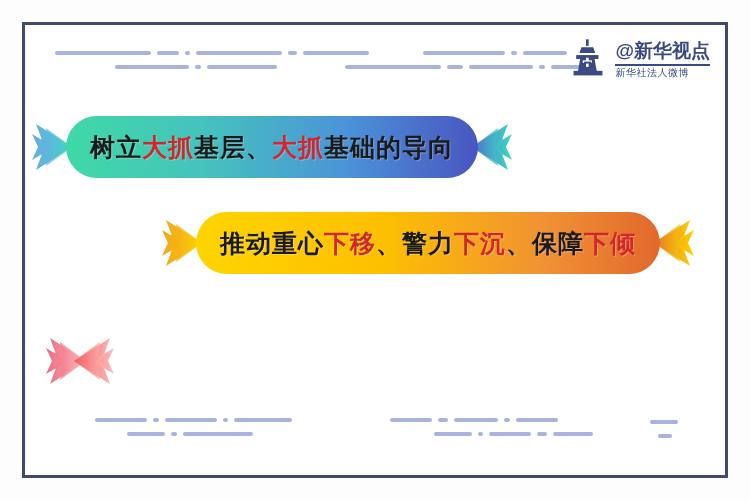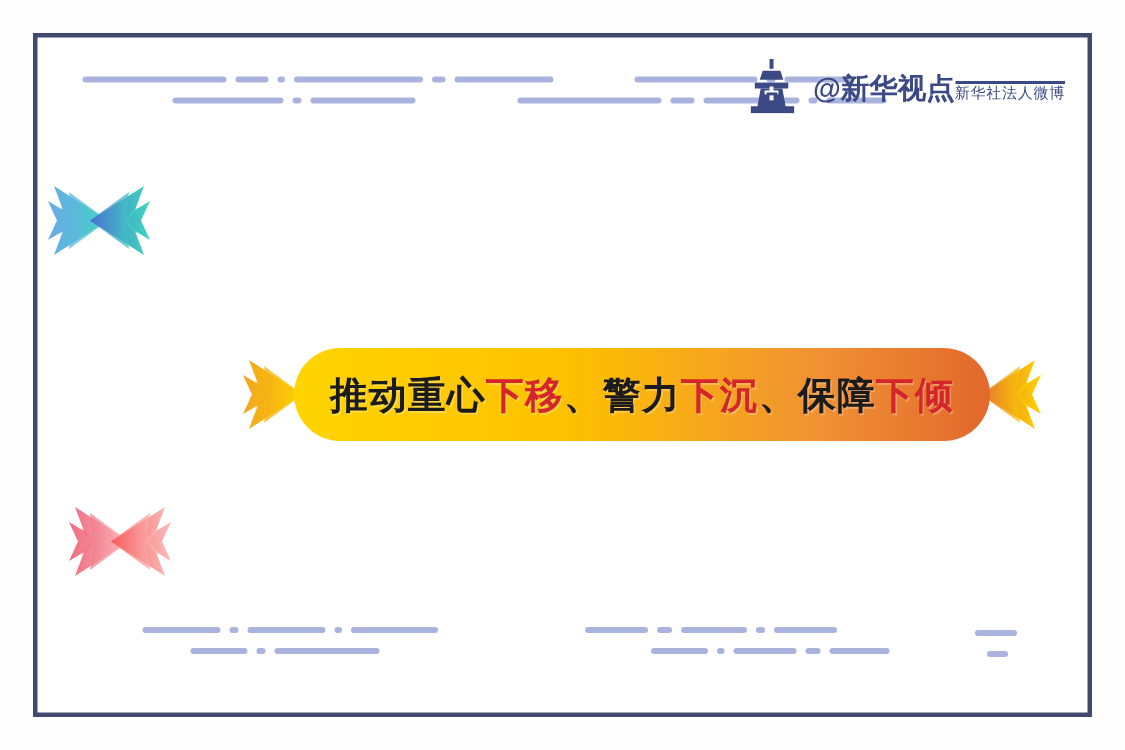--- a/index.html
+++ b/index.html
@@ -67,21 +67,21 @@
     align-items: center;
     gap: 6px;
   }
   .logo-mark {
     width: 42px;
     height: 42px;
     flex: none;
   }
   .logo-text {
     display: flex;
-    flex-direction: row;
+    flex-direction: column;
     line-height: 1;
   }
   .logo-main {
     font-size: 19px;
     font-weight: bold;
     color: #3b4a85;
     letter-spacing: 0px;
     white-space: nowrap;
   }
   .logo-sub {
@@ -128,21 +128,21 @@
     flex: none;
     width: 42px;
     height: 62px;
     z-index: 1;
   }
   .wrap-left  { margin-right: -8px; }
   .wrap-right { margin-left: -8px; }
 
   
   #banner-1 { left: 32px;  top: 116px; }
-  #banner-2 { left: 162px; top: 232px; }
+  #banner-2 { left: 162px; top: 212px; }
   #banner-3 { left: 46px;  top: 330px; }
 
   #banner-1 .candy-pill {
     background: linear-gradient(90deg, #3fd9a6 0%, #45c3bd 33%, #4b93d8 68%, #4a55c0 100%);
   }
   #banner-2 .candy-pill {
     background: linear-gradient(90deg, #ffd400 0%, #fdc000 40%, #f09233 75%, #e2682c 100%);
   }
   #banner-3 .candy-pill {
     background: linear-gradient(90deg, #fac9c9 0%, #fba9a9 45%, #fa7e7e 78%, #f96060 100%);
@@ -252,20 +252,23 @@
         <linearGradient id="g1l" x1="0" y1="0" x2="1" y2="0">
           <stop offset="0" stop-color="#6aa8e8"></stop>
             <stop offset="1" stop-color="#3fd9c0"></stop>
         </linearGradient>
       </defs>
       <g fill="url(#g1l)">
         <path d="M40 31 L4 8 L10 24 L0 18 L6 31 L0 44 L10 38 L4 54 Z"></path>
         <path d="M40 31 L14 12 L16 28 L8 22 L14 31 L8 40 L16 34 L14 50 Z" opacity="0.75"></path>
       </g>
     </svg>
+    <div class="candy-pill">
+      <div class="candy-text"><span>树立</span><span class="hi">大抓</span><span>基层、</span><span class="hi">大抓</span><span>基础的导向</span></div>
+    </div>
     <svg class="wrap wrap-right" viewBox="0 0 42 62">
       <defs>
         <linearGradient id="g1r" x1="0" y1="0" x2="1" y2="0">
           <stop offset="0" stop-color="#4a6fd0"></stop>
             <stop offset="1" stop-color="#3fd9c0"></stop>
         </linearGradient>
       </defs>
       <g fill="url(#g1r)">
         <path d="M2 31 L38 8 L32 24 L42 18 L36 31 L42 44 L32 38 L38 54 Z"></path>
         <path d="M2 31 L28 12 L26 28 L34 22 L28 31 L34 40 L26 34 L28 50 Z" opacity="0.75"></path>

